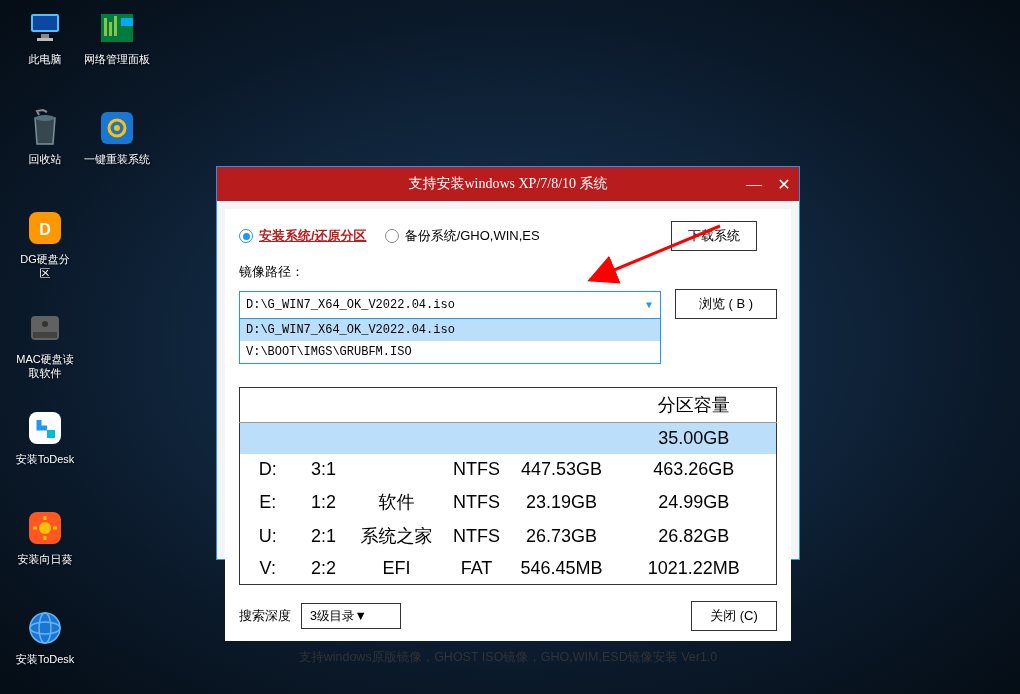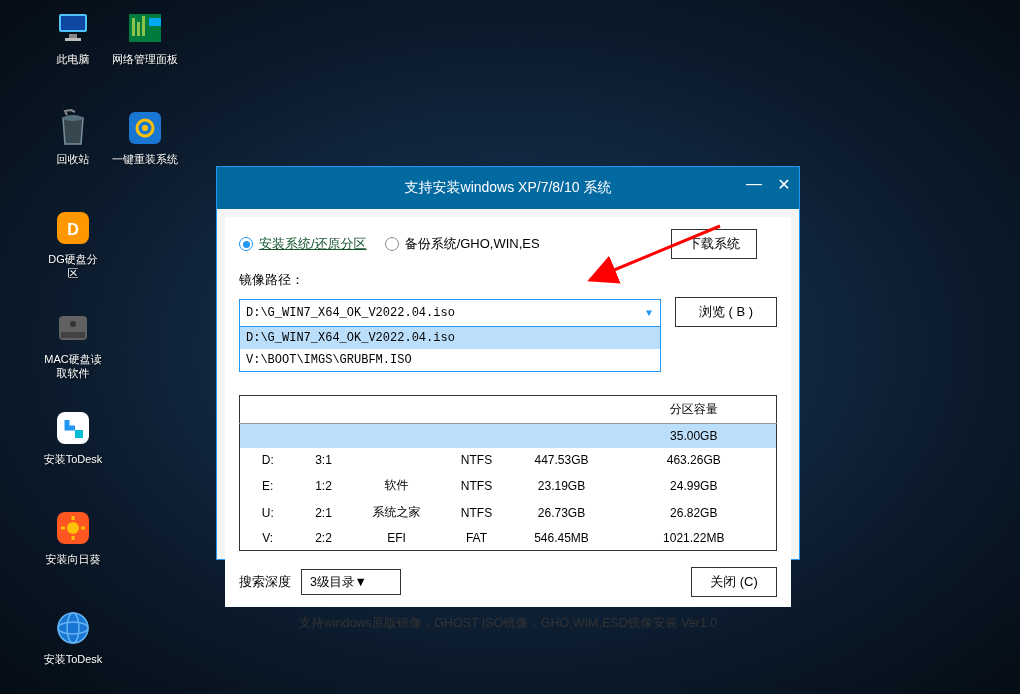--- a/index.html
+++ b/index.html
@@ -10,21 +10,20 @@
   position: relative;
   overflow: hidden;
 }
 
 
 .desktop-icon {
   position: absolute;
   width: 60px;
   text-align: center;
   cursor: pointer;
-  margin-left: 28px;
 }
 .desktop-icon .icon-box {
   width: 40px; height: 40px;
   margin: 0 auto 4px;
   display: flex; align-items: center; justify-content: center;
 }
 .desktop-icon .label {
   color: #fff;
   font-size: 11px;
   line-height: 14px;
@@ -33,28 +32,29 @@
 
 
 .dialog {
   position: absolute;
   left: 216px; top: 166px;
   width: 584px; height: 394px;
   background: #f5f5f5;
   border: 1px solid #2196f3;
 }
 .titlebar {
-  height: 42px;
-  background: #0369a1;
+  height: 34px;
+  background: #b91c1c;
   color: #fff;
   font-size: 14px;
   display: flex;
   align-items: center;
   justify-content: center;
   position: relative;
+  font-family: Liberation Serif, serif;
 }
 .titlebar-controls {
   position: absolute;
   right: 6px; top: 0;
   height: 34px;
   display: flex;
   align-items: center;
   gap: 12px;
 }
 .title-btn {
@@ -89,21 +89,21 @@
   border: 1.5px solid #2196f3;
   border-radius: 50%;
   display: flex;
   align-items: center; justify-content: center;
 }
 .radio-circle.checked::after {
   content: ""; width: 7px; height: 7px;
   background: #2196f3; border-radius: 50%;
 }
 .radio-circle.gray { border-color: #888; }
-.radio-item.active { color: #14532d; text-decoration: underline; }
+.radio-item.active { color: #b91c1c; text-decoration: underline; font-weight: bold; }
 
 .btn {
   border: 1px solid #333;
   background: #fff;
   padding: 5px 16px;
   font-size: 13px;
   cursor: pointer;
   font-family: inherit;
 }
 .btn-download {
@@ -164,21 +164,21 @@
 
 .browse-btn {
   width: 102px;
 }
 
 .table {
   margin-top: 68px;
   border: 1px solid #333;
   border-collapse: collapse;
   width: 100%;
-  font-size: 12px;
+  font-size: 18px;
 }
 .table th, .table td {
   text-align: center;
   padding: 5px 4px;
   font-weight: normal;
 }
 .table thead th {
   border-bottom: 1px solid #999;
 }
 .table .row-selected {

